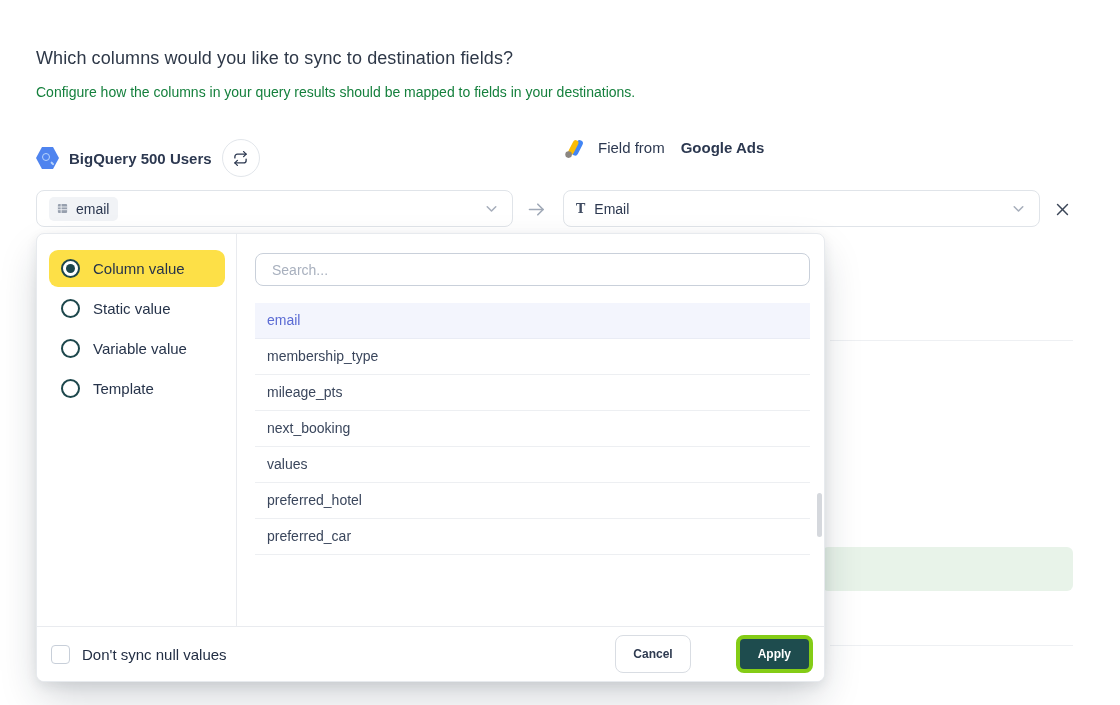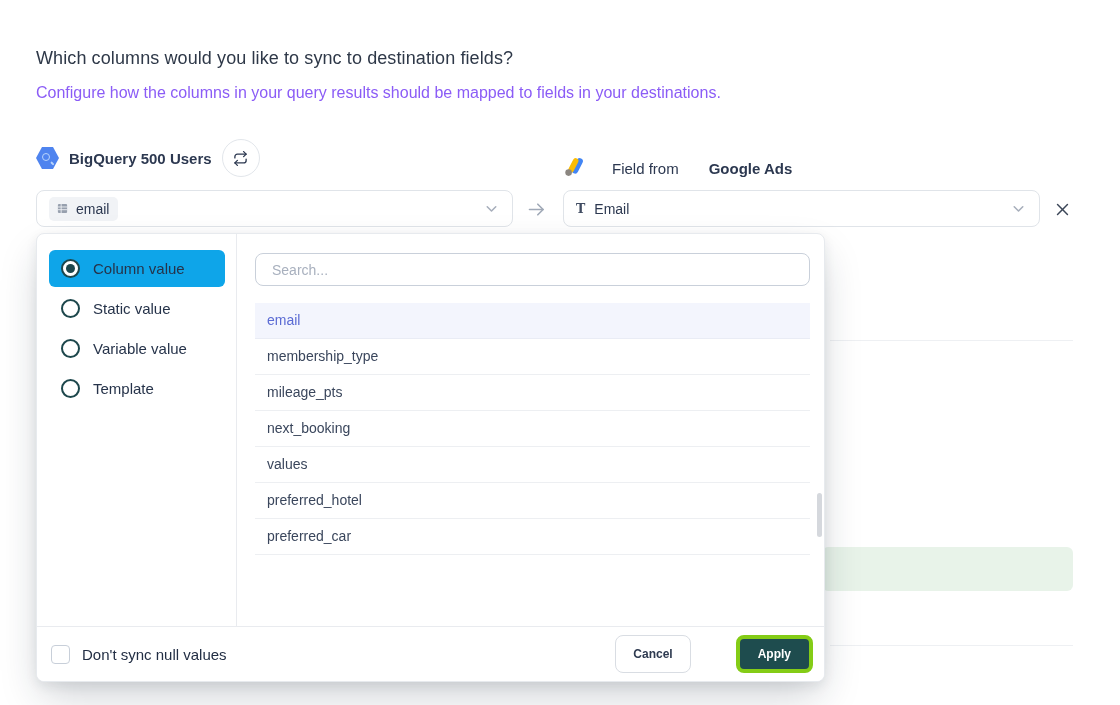--- a/index.html
+++ b/index.html
@@ -1,25 +1,25 @@
 <!DOCTYPE html>
 <html><head>
 <meta charset="utf-8">
 <style>
   * { margin:0; padding:0; box-sizing:border-box; }
   html,body { background:#fff; }
   body { font-family:"Liberation Sans","DejaVu Sans",sans-serif; }
   .stage { position:relative; width:1120px; height:705px; background:#fff; overflow:hidden; }
 
   .page-title { position:absolute; left:36px; top:48px; font-size:18px; font-weight:400; color:#2e3848; letter-spacing:.1px; }
-  .page-subtitle { position:absolute; left:36px; top:84px; font-size:16px; color:#8b5cf6; }
+  .page-subtitle { position:absolute; left:36px; top:84px; font-size:14px; color:#15803d; }
 
   
   .src-header { position:absolute; left:36px; top:139px; height:38px; display:flex; align-items:center; gap:10px; }
-  .dst-header { position:absolute; left:565px; top:139px; height:38px; display:flex; align-items:flex-end; gap:26px; }
+  .dst-header { position:absolute; left:565px; top:139px; height:38px; display:flex; align-items:flex-start; gap:12px; }
   .hdr-label { font-size:15px; font-weight:600; color:#2c3850; }
   .hdr-label-light { font-size:15px; font-weight:400; color:#2c3850; }
   .hdr-label-strong { font-size:15px; font-weight:700; color:#2c3850; margin-left:4px; }
 
   .bq-icon { width:23px; height:23px; background:#4f84ef; clip-path:polygon(26% 2%,74% 2%,100% 50%,74% 98%,26% 98%,0% 50%); position:relative; }
   .bq-icon .lens { position:absolute; left:6px; top:6px; width:8px; height:8px; border:1.7px solid #b9d4fb; border-radius:50%; }
   .bq-icon .handle { position:absolute; left:14.5px; top:14.5px; width:4px; height:1.8px; background:#b9d4fb; border-radius:2px; transform:rotate(45deg); transform-origin:left center; }
 
   .swap-btn { width:38px; height:38px; border:1px solid #e2e6eb; border-radius:50%; background:#fff; display:flex; align-items:center; justify-content:center; cursor:pointer; }
 
@@ -41,21 +41,21 @@
   
   .bg-line { position:absolute; height:1px; background:#eef0f3; }
   .bg-line-1 { left:830px; top:340px; width:243px; }
   .bg-line-2 { left:830px; top:645px; width:243px; }
   .bg-green-row { position:absolute; left:822px; top:547px; width:251px; height:44px; background:#e8f3e9; border-radius:6px; }
 
   
   .popover { position:absolute; left:36px; top:233px; width:789px; height:449px; background:#fff; border:1px solid #e7eaee; border-radius:8px; box-shadow:0 18px 42px -6px rgba(25,35,55,.22), 0 4px 12px rgba(25,35,55,.08); display:grid; grid-template-columns:200px 1fr; grid-template-rows:1fr 55px; overflow:hidden; }
   .rail { grid-column:1; grid-row:1; border-right:1px solid #e9ebef; padding:16px 11px 0 12px; }
   .radio-item { display:flex; align-items:center; gap:13px; height:37px; margin-bottom:3px; padding-left:12px; border-radius:6px; cursor:pointer; }
-  .radio-item.selected { background:#0ea5e9; }
+  .radio-item.selected { background:#fde047;border-radius:9px; }
   .radio-item .label { font-size:15px; color:#26334a; }
   .radio { width:19px; height:19px; border:2px solid #1d474c; border-radius:50%; position:relative; flex:0 0 auto; background:#fff; }
   .radio.checked::after { content:""; position:absolute; left:3px; top:3px; width:9px; height:9px; border-radius:50%; background:#1d474c; }
 
   .content { grid-column:2; grid-row:1; position:relative; padding:19px 14px 0 18px; overflow:hidden; }
   .search-input { width:100%; height:33px; border:1px solid #c9d0da; border-radius:8px; padding:0 16px; font-size:14px; color:#36415a; outline:none; font-family:inherit; }
   .search-input::placeholder { color:#a8b0be; }
   .col-list { margin-top:17px; }
   .list-row { height:36px; line-height:35px; padding:0 12px; font-size:14px; color:#3a465c; border-bottom:1px solid #edeff2; cursor:pointer; white-space:nowrap; overflow:hidden; }
   .list-row.selected { background:#f3f5fd; color:#5b6bd4; border-bottom-color:#e9ecf5; }

